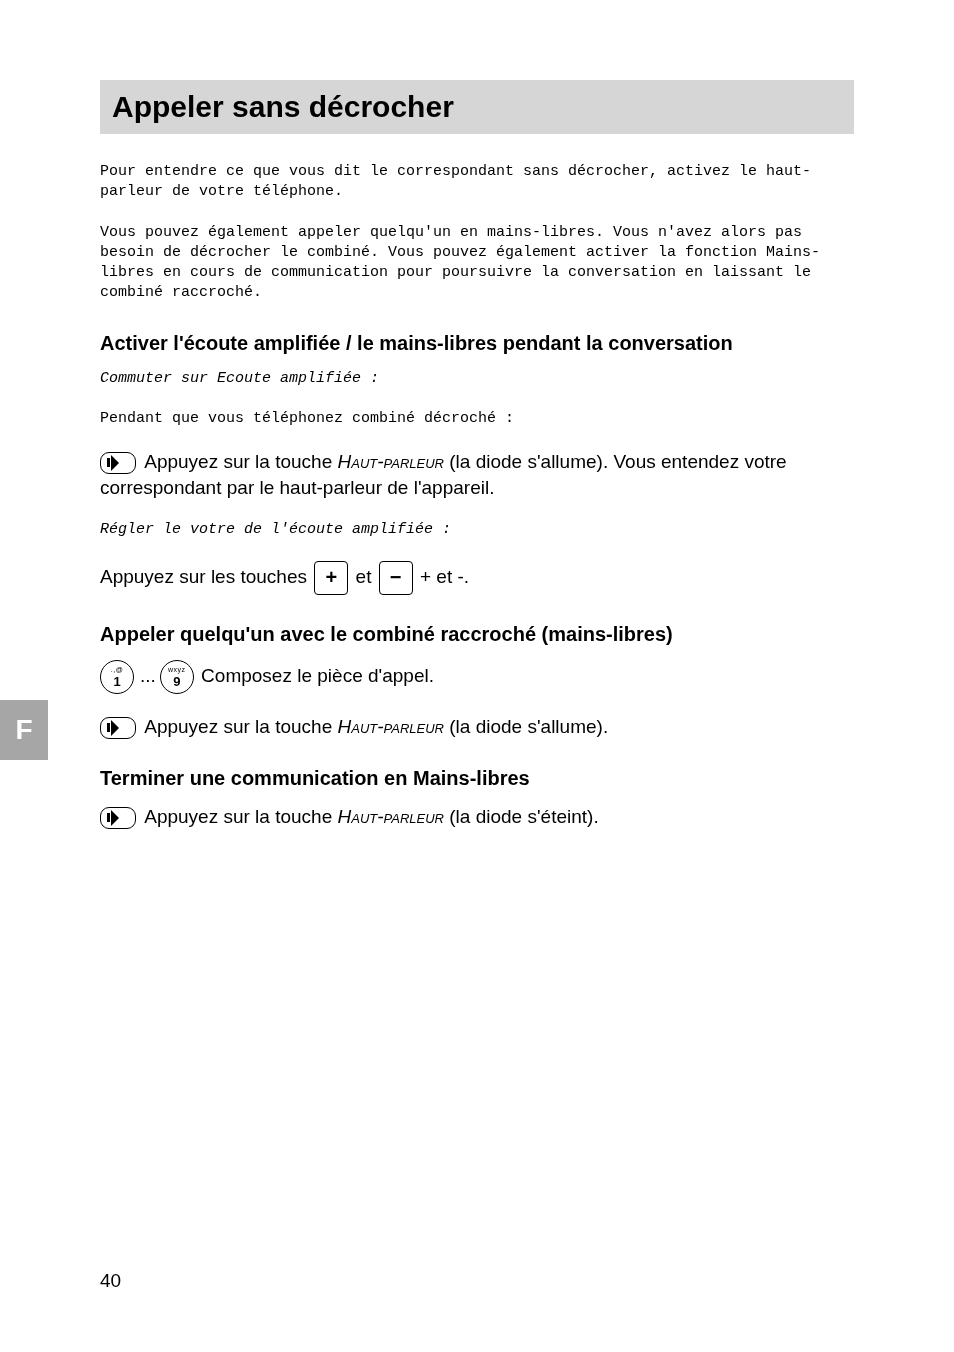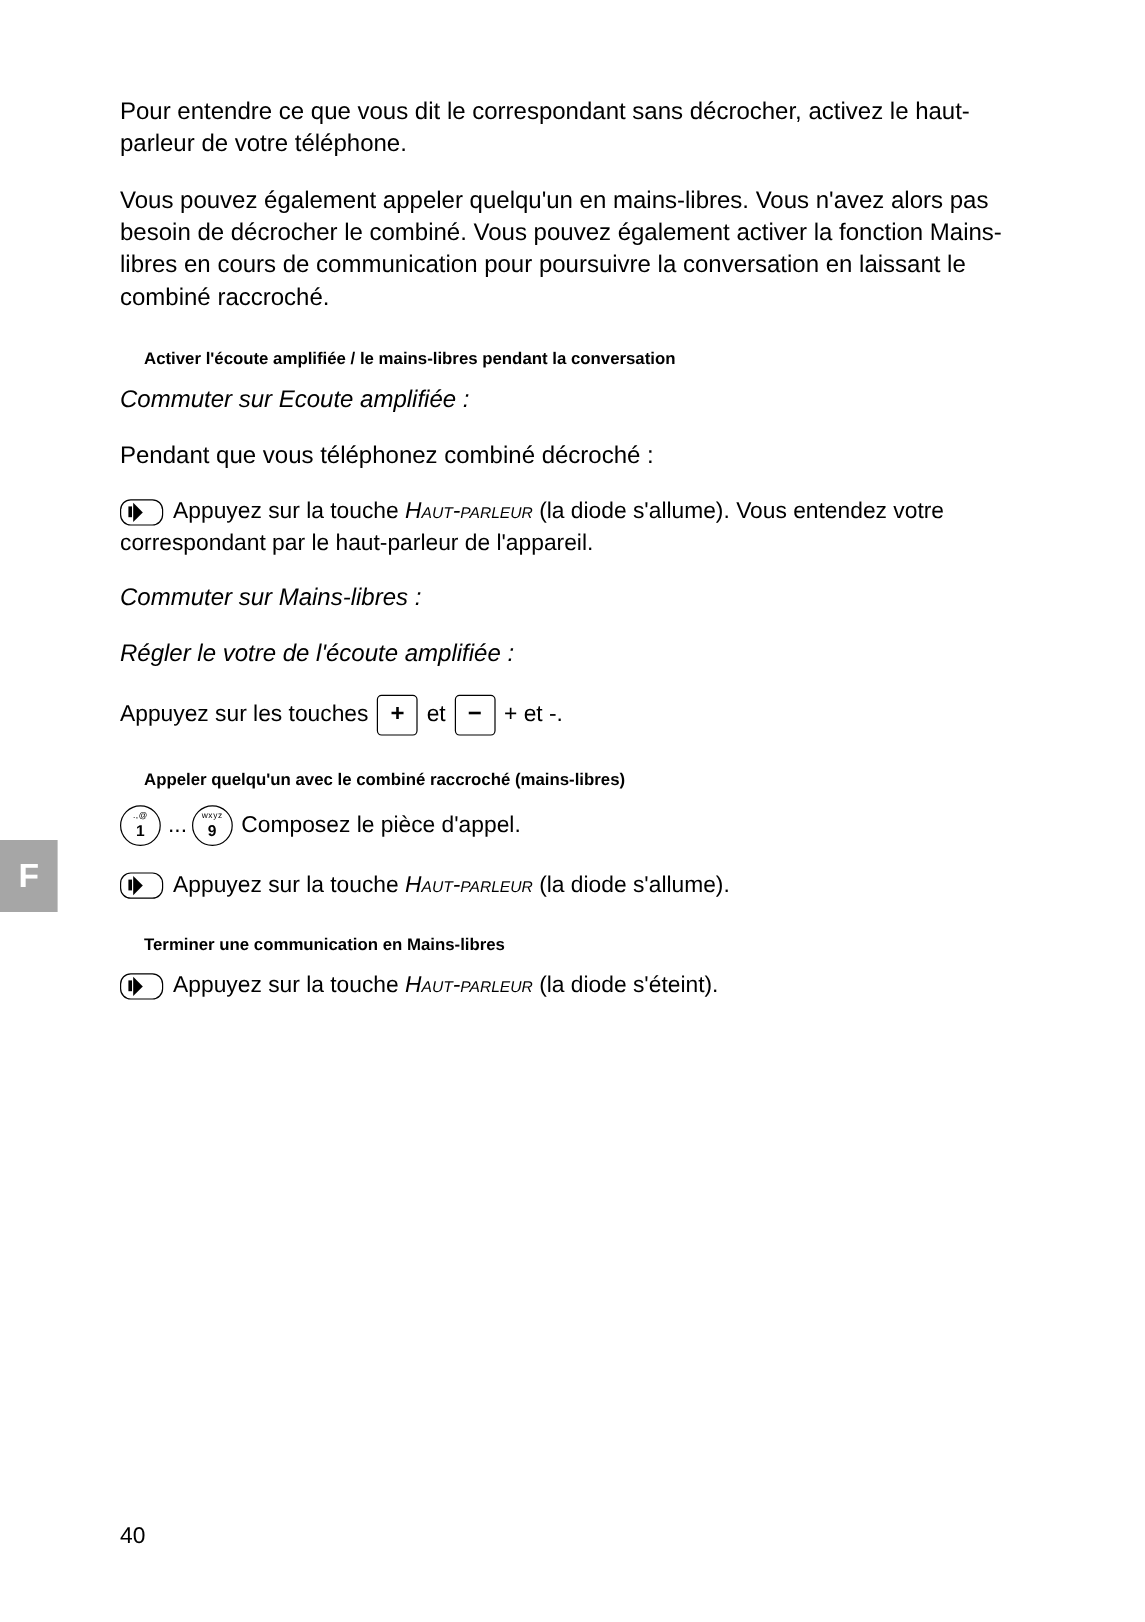--- a/index.html
+++ b/index.html
@@ -35,30 +35,30 @@
     .title-bar {
       background: #d6d6d6;
       padding: 10px 12px;
       margin-bottom: 28px;
     }
     .title-bar h1 {
       font-size: 30px;
       font-weight: bold;
     }
     .body-text {
-      font-size: 20px;
+      font-size: 15px;
       line-height: 1.35;
       margin-bottom: 20px;
+      font-family: Liberation Mono, monospace;
     }
     .subheading {
-      font-size: 14px;
+      font-size: 20px;
       font-weight: bold;
       margin-top: 28px;
       margin-bottom: 14px;
-      margin-left: 20px;
     }
     .italic {
       font-style: italic;
     }
     .step {
       font-size: 19px;
       line-height: 1.35;
       margin-bottom: 20px;
     }
     .speaker-btn {
@@ -147,33 +147,35 @@
   </style>
 </head>
 <body>
 
 <div class="side-tab">
   <span>F</span>
 </div>
 
 <div class="page">
 
+  <div class="title-bar">
+    <h1>Appeler sans décrocher</h1>
+  </div>
 
   <p class="body-text">Pour entendre ce que vous dit le correspondant sans décrocher, activez le haut-parleur de votre téléphone.</p>
   <p class="body-text">Vous pouvez également appeler quelqu'un en mains-libres. Vous n'avez alors pas besoin de décrocher le combiné. Vous pouvez également activer la fonction Mains-libres en cours de communication pour poursuivre la conversation en laissant le combiné raccroché.</p>
 
   <p class="subheading">Activer l'écoute amplifiée / le mains-libres pendant la conversation</p>
   <p class="body-text italic">Commuter sur Ecoute amplifiée :</p>
   <p class="body-text">Pendant que vous téléphonez combiné décroché :</p>
 
   <p class="step">
     <span class="speaker-btn"></span><span> Appuyez sur la touche </span><span class="smallcaps">Haut-parleur</span><span> (la diode s'allume). Vous entendez votre correspondant par le haut-parleur de l'appareil.</span>
   </p>
 
-  <p class="body-text italic">Commuter sur Mains-libres :</p>
 
 
   <p class="body-text italic">Régler le votre de l'écoute amplifiée :</p>
 
   <p class="step">
     <span>Appuyez sur les touches </span><span class="plus-btn">+</span><span> et </span><span class="minus-btn">−</span><span> + et -.</span>
   </p>
 
   <p class="subheading">Appeler quelqu'un avec le combiné raccroché (mains-libres)</p>
 

